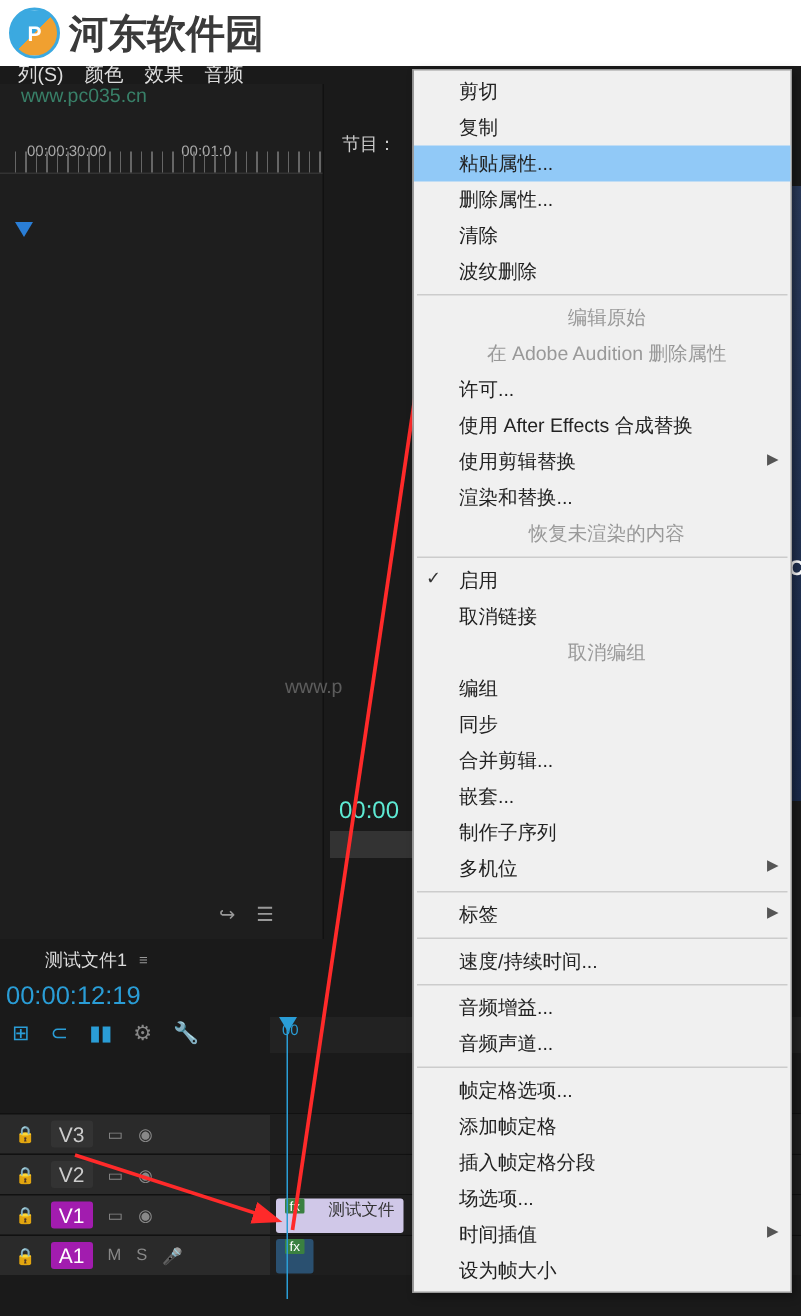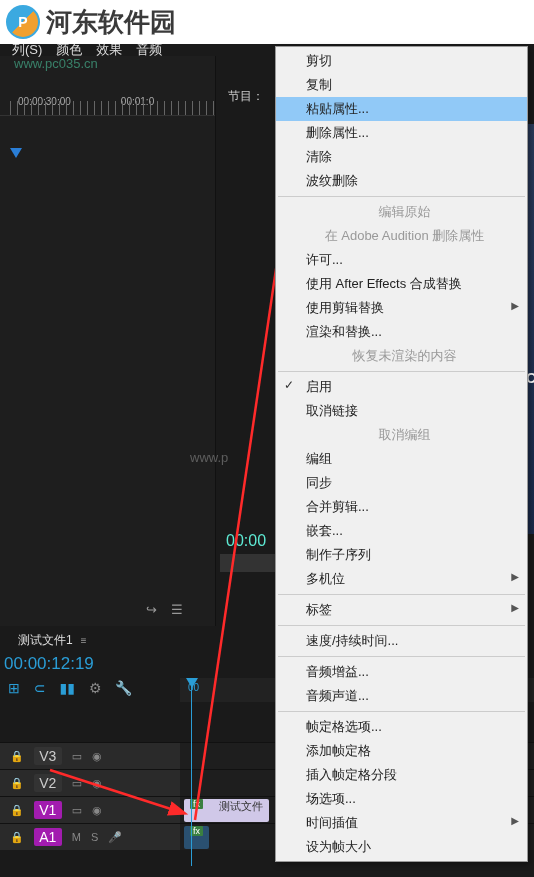--- a/index.html
+++ b/index.html
@@ -12,21 +12,21 @@
 .watermark { position: absolute; top: 56px; left: 14px; font-size: 13px; color: #4a8; opacity: 0.7; z-index: 6; }
 .watermark2 { position: absolute; top: 418px; left: 190px; font-size: 13px; color: #888; opacity: 0.6; z-index: 3; margin-top: 32px; }
 .source-panel { position: absolute; top: 56px; left: 0; width: 216px; height: 570px; background: #1e1e1e; border-right: 1px solid #111; }
 .time-ruler { height: 60px; padding-top: 40px; border-bottom: 1px solid #333; position: relative; }
 .ruler-ticks { display: flex; gap: 50px; padding-left: 18px; font-size: 10px; color: #aaa; }
 .ruler-line { position: absolute; bottom: 0; left: 10px; right: 0; height: 14px; background: repeating-linear-gradient(to right, #666 0, #666 1px, transparent 1px, transparent 7px); }
 .playhead { position: absolute; top: 92px; left: 10px; width: 12px; height: 10px; background: #2a7ed6; clip-path: polygon(0 0, 100% 0, 50% 100%); z-index: 2; }
 .prog-title { position: absolute; top: 88px; left: 228px; font-size: 12px; color: #ccc; }
 .big-time { position: absolute; top: 532px; left: 226px; color: #5eead4; font-size: 16px; }
 .ctrl-icons { position: absolute; top: 602px; left: 146px; display: flex; gap: 14px; font-size: 13px; color: #999; }
-.seq-tab { position: absolute; top: 628px; left: 12px; display: flex; align-items: center; gap: 8px; padding: 4px 6px; font-size: 12px; color: #ddd; }
+.seq-tab { position: absolute; top: 628px; left: 24px; display: flex; align-items: center; gap: 8px; padding: 4px 6px; font-size: 12px; color: #ddd; }
 .seq-tab .x { color: #999; font-size: 10px; }
 .tl-time { position: absolute; top: 654px; left: 4px; color: #2a9dd6; font-size: 17px; }
 .tl-tools { position: absolute; top: 680px; left: 8px; display: flex; gap: 14px; align-items: center; color: #888; font-size: 14px; }
 .tl-tools .act { color: #2a9dd6; }
 .tl-ruler { position: absolute; top: 678px; left: 180px; right: 0; height: 24px; background: #222; }
 .tl-ruler-num { position: absolute; top: 682px; left: 188px; font-size: 10px; color: #2a9dd6; }
 .tl-playhead { position: absolute; top: 678px; left: 186px; width: 12px; height: 10px; background: #2a9dd6; clip-path: polygon(0 0, 100% 0, 50% 100%); z-index: 8; }
 .tl-playline { position: absolute; top: 686px; left: 191px; width: 1px; height: 180px; background: #2a9dd6; z-index: 8; }
 .track-area { position: absolute; top: 742px; left: 0; width: 100%; }
 .track { height: 27px; display: flex; align-items: center; border-top: 1px solid #111; background: #2a2a2a; }

